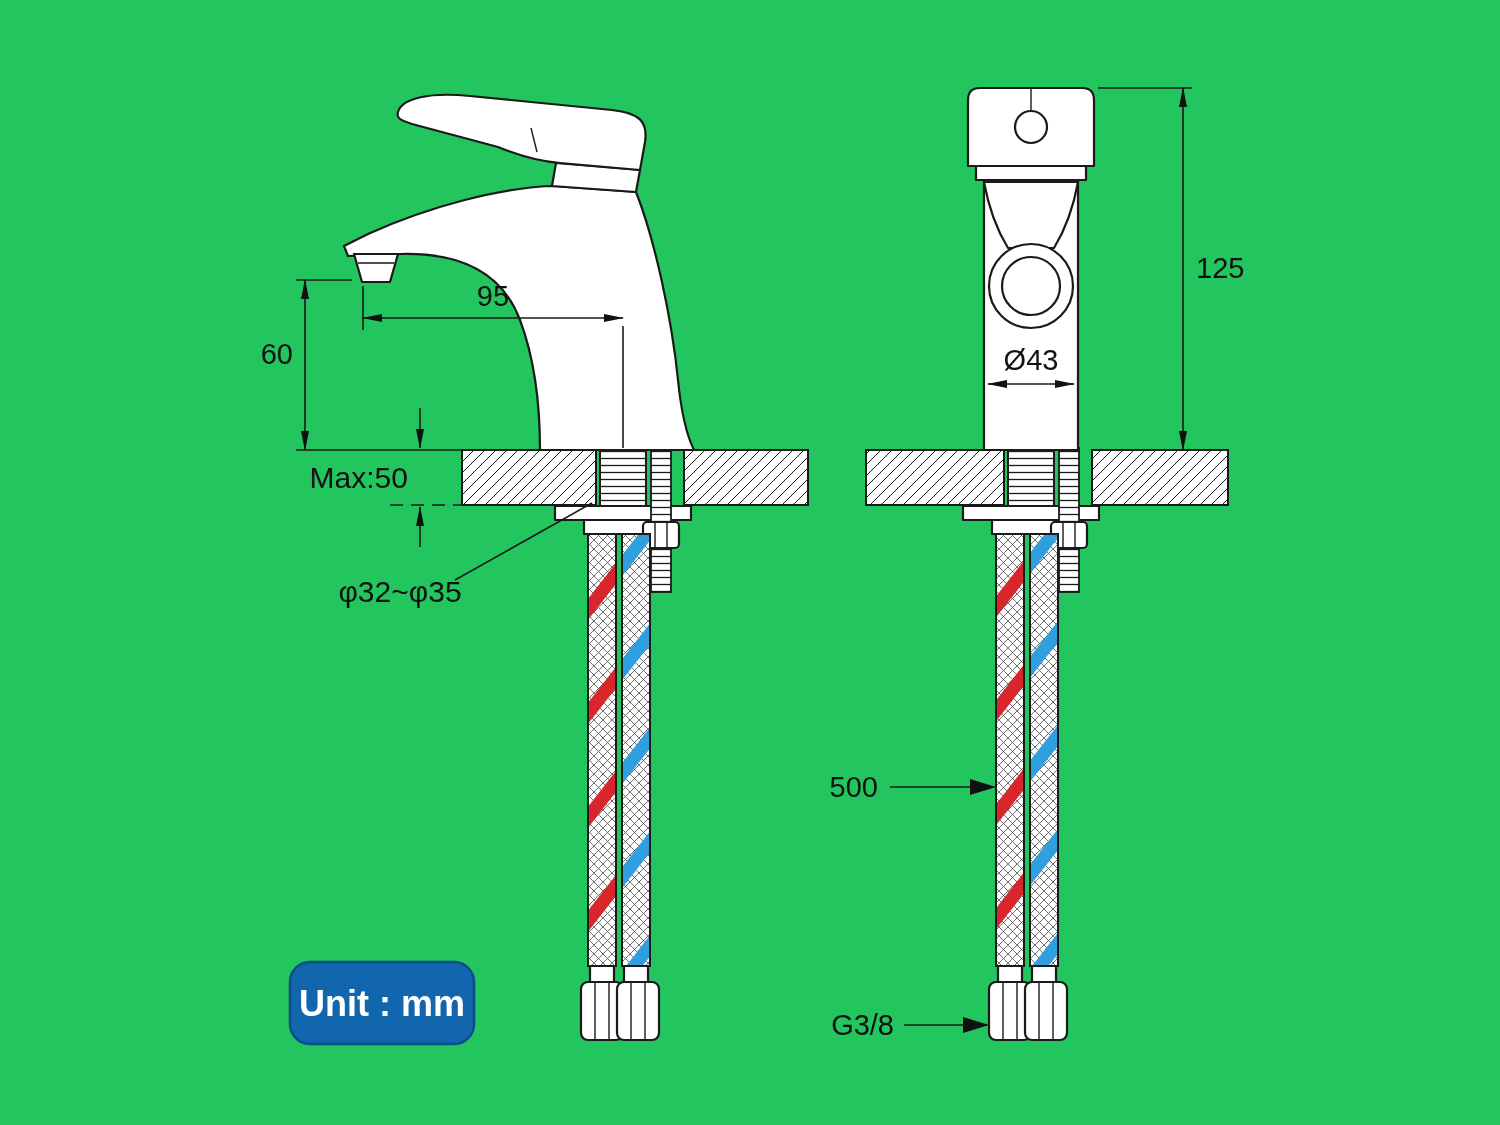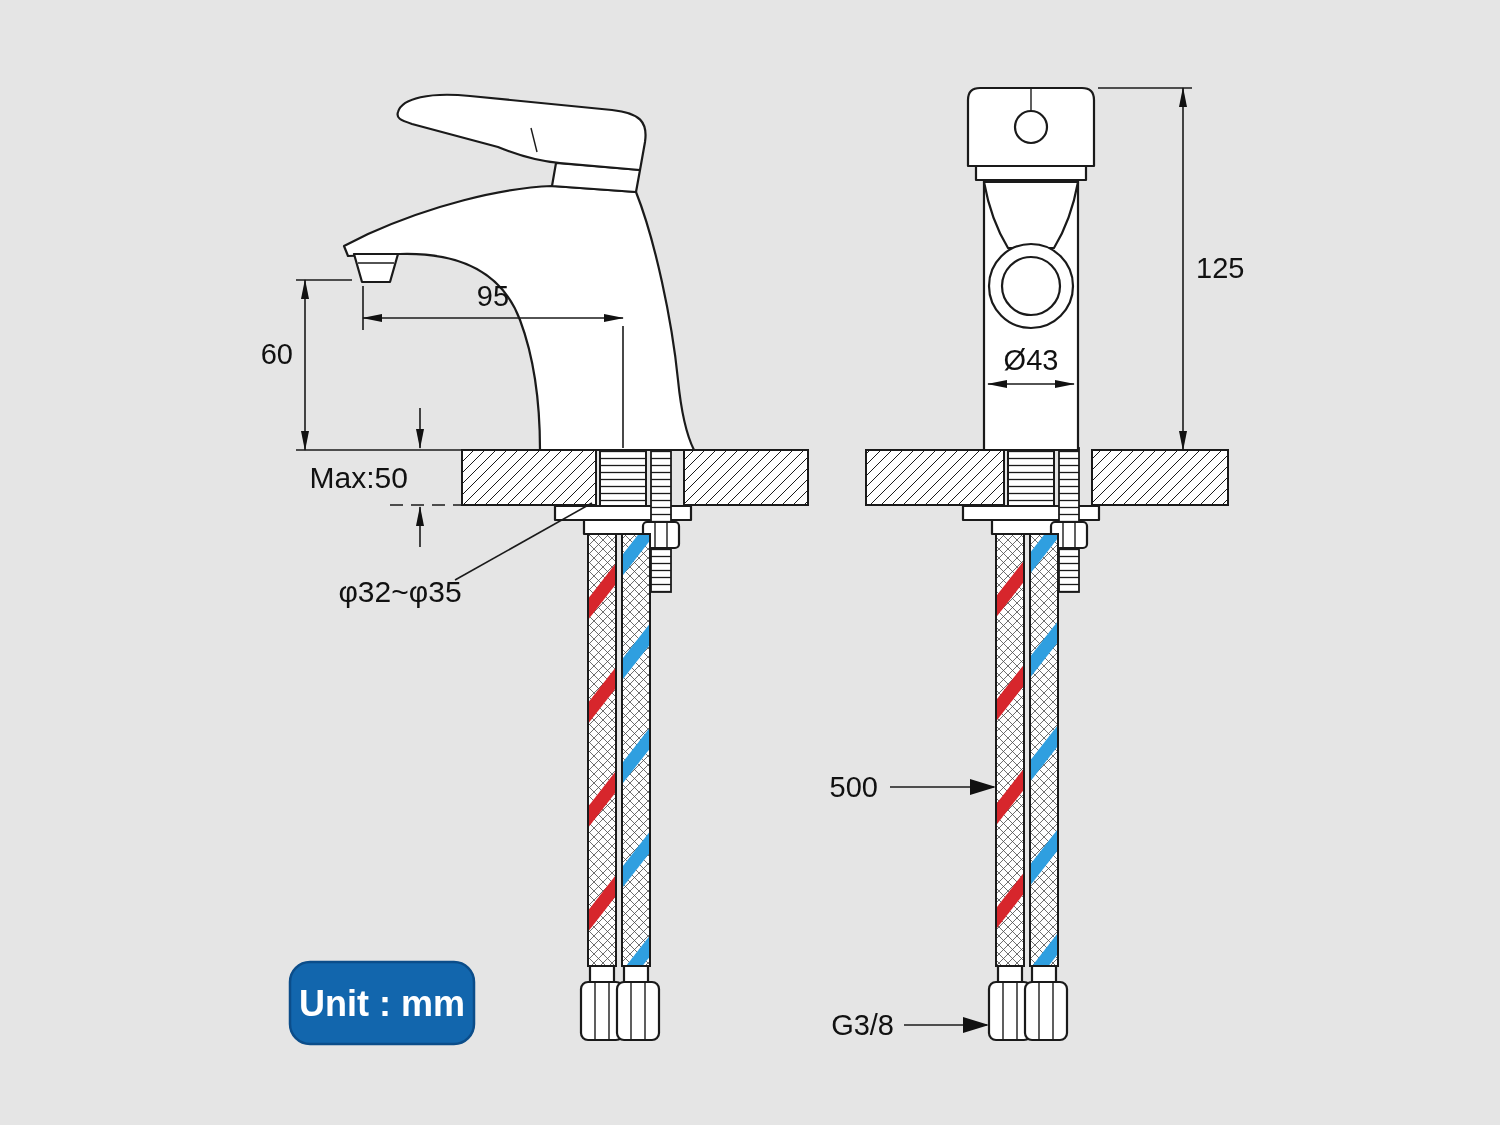--- a/index.html
+++ b/index.html
@@ -1,17 +1,17 @@
 <!DOCTYPE html>
 <html><head>
 <meta charset="utf-8">
 <style>
   html,body{margin:0;padding:0;background:#ffffff;}
   .stage{
-    width:1500px;height:1125px;background:#e5e5e5;position:relative;
+    width:1500px;height:1125px;background:#22c55e;position:relative;
     font-family:"Liberation Sans", sans-serif;overflow:hidden;
   }
   svg{display:block}
   .ol{fill:#ffffff;stroke:#1a1a1a;stroke-width:2.2;stroke-linejoin:round;stroke-linecap:round;}
   .ln{fill:none;stroke:#1a1a1a;stroke-width:2.2;stroke-linejoin:round;stroke-linecap:round;}
   .thin{fill:none;stroke:#1a1a1a;stroke-width:1.4;}
   .dim{fill:none;stroke:#1a1a1a;stroke-width:1.6;}
   .dimtxt{font-size:29px;fill:#111111;}
   .big{font-size:30px;}
   .badge-label{font-size:36px;font-weight:bold;}

